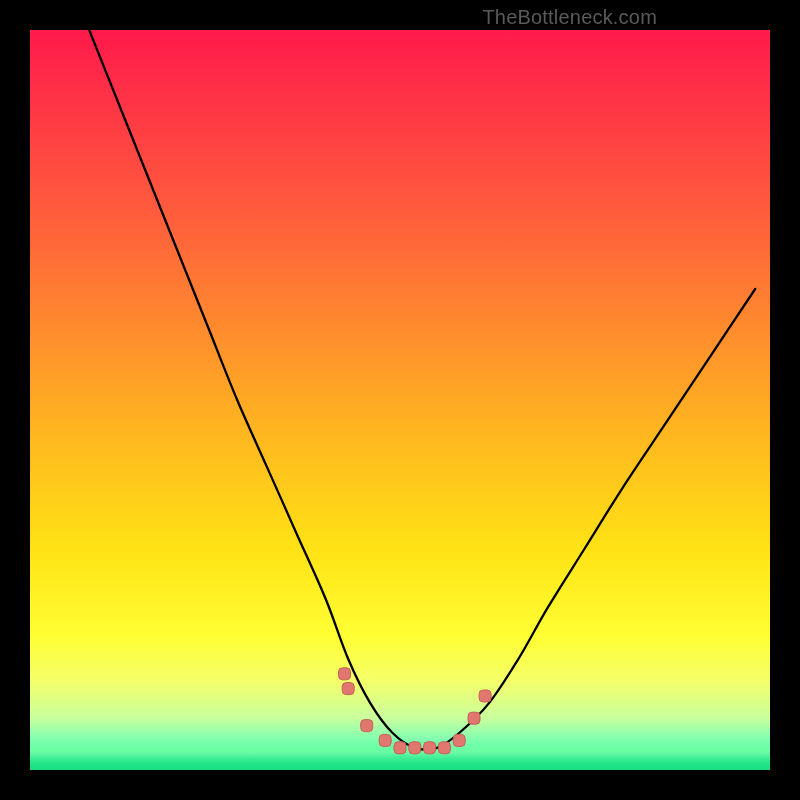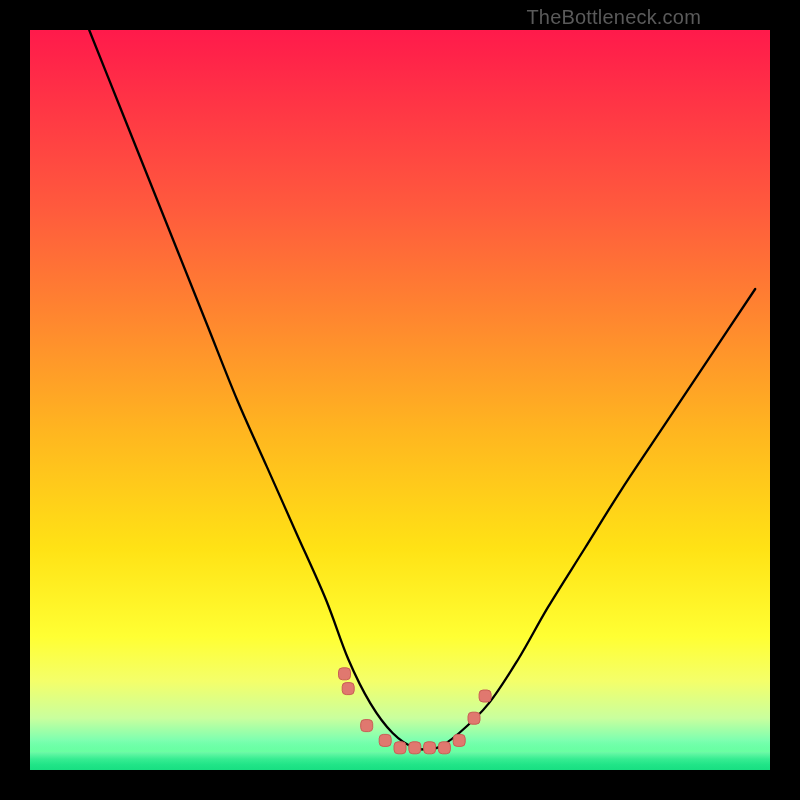--- a/index.html
+++ b/index.html
@@ -9,21 +9,20 @@
     height: 800px;
     overflow: hidden;
     background: #000;
     font-family: Arial, Helvetica, sans-serif;
   }
   .frame {
     position: relative;
     width: 667px;
     height: 800px;
     background: #000;
-    padding-left: 44px;
   }
   .plot-area {
     position: absolute;
     left: 30px;
     top: 30px;
     width: 740px;
     height: 740px;
     background: linear-gradient(
       to bottom,
       #ff1a4b 0%,

